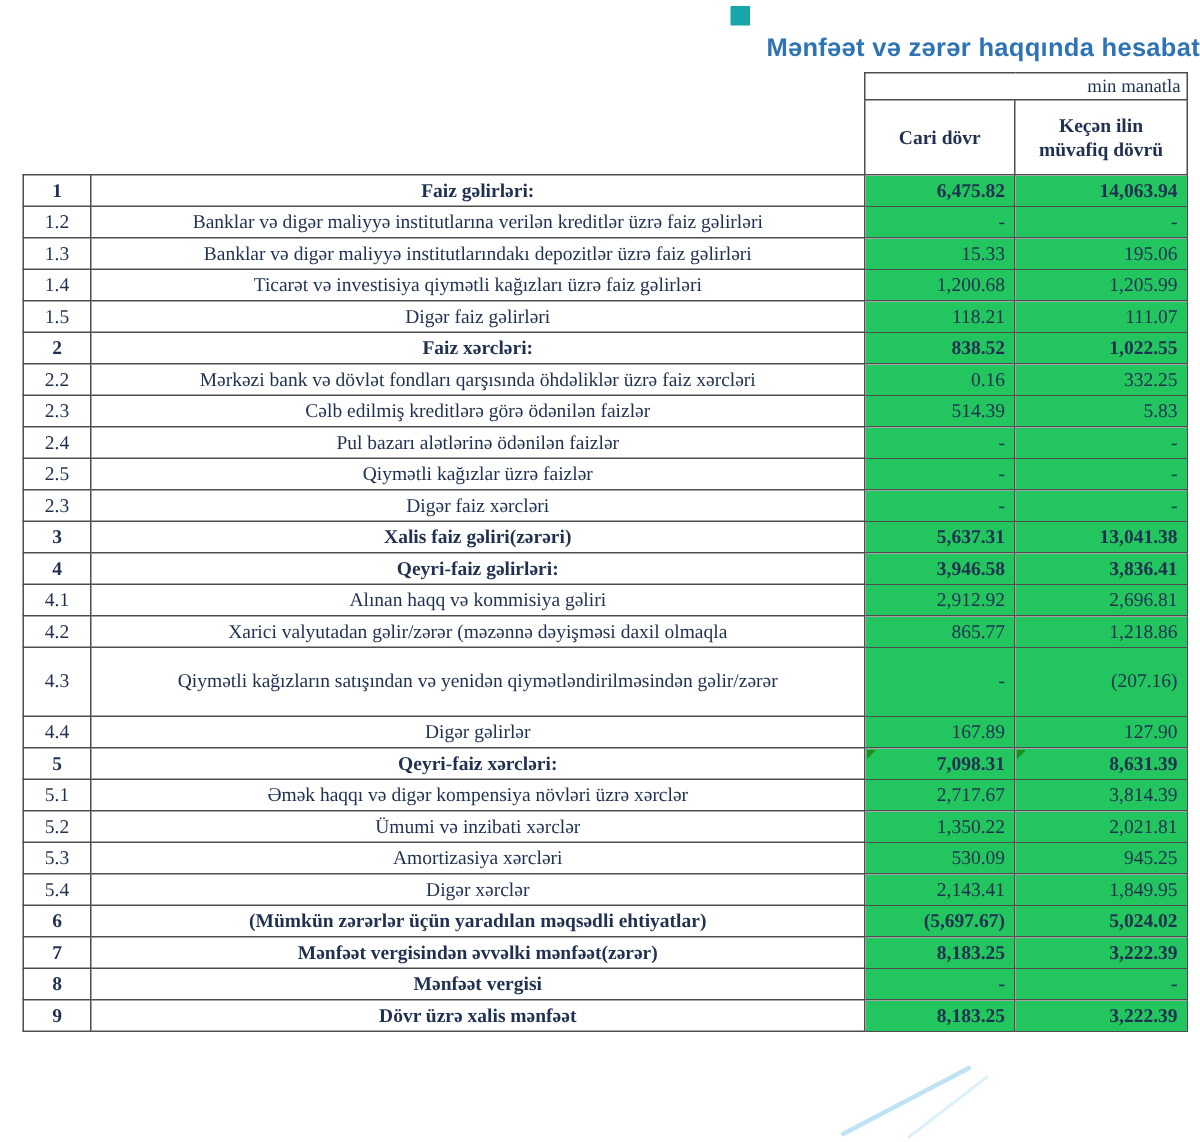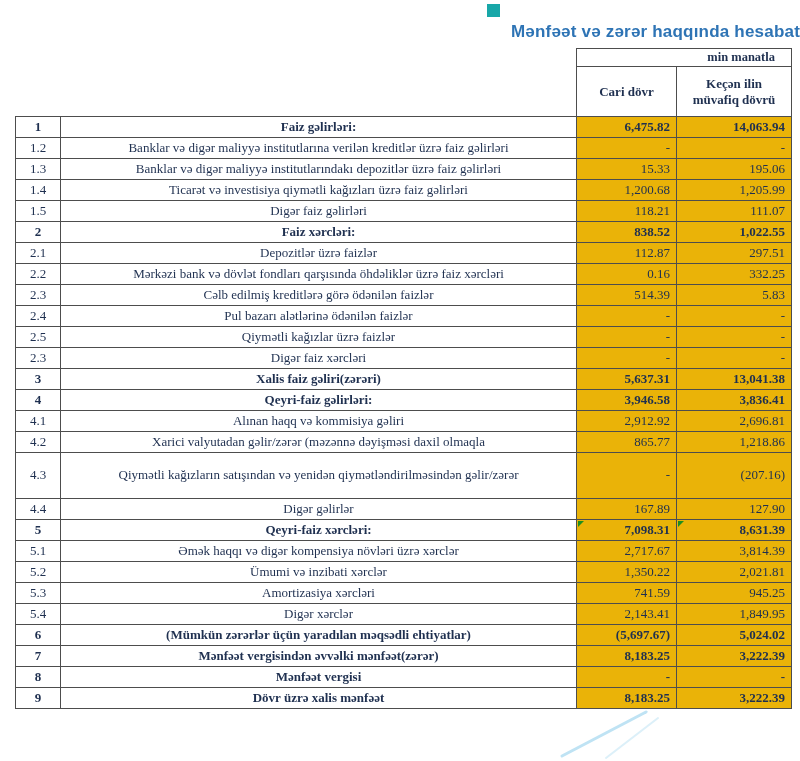--- a/index.html
+++ b/index.html
@@ -41,44 +41,44 @@
   col.c-label { width: 516px; }
   col.c-cur   { width: 100px; }
   col.c-prev  { width: 115px; }
   table.pl td, table.pl th {
     border: 1px solid #4d4d4d;
     overflow: hidden;
   }
   .spacer { border: none !important; background: transparent; }
   .unit-cell {
     height: 17px;
-    font-weight: 700;
+    font-weight: 400;
     text-align: right;
-    padding: 0 16px;
+    padding: 0 4px;
     font-size: 12.5px;
   }
   .col-head {
     height: 45px;
     text-align: center;
     vertical-align: middle;
     font-weight: 700;
     font-size: 13px;
     padding: 2px 8px;
     background: #ffffff;
   }
   tbody td {
     height: 20px;
     padding: 0;
     vertical-align: middle;
     line-height: 1.15;
   }
   .cell-no    { text-align: center; }
   .cell-label { padding: 0 4px; text-align: center; }
   .cell-value {
-    background: #eab308;
+    background: #22c55e;
     text-align: right;
     padding: 0 6px;
     position: relative;
   }
   tr.bold { font-weight: 700; }
   tr.tall td { height: 45px; }
   .comment-marker {
     position: absolute;
     top: 1px;
     left: 1px;
@@ -151,26 +151,20 @@
         <td class="cell-value"><span>118.21</span></td>
         <td class="cell-value"><span>111.07</span></td>
       </tr>
       <tr class="bold">
         <td class="cell-no"><span>2</span></td>
         <td class="cell-label"><span>Faiz xərcləri:</span></td>
         <td class="cell-value"><span>838.52</span></td>
         <td class="cell-value"><span>1,022.55</span></td>
       </tr>
       <tr>
-        <td class="cell-no"><span>2.1</span></td>
-        <td class="cell-label"><span>Depozitlər üzrə faizlər</span></td>
-        <td class="cell-value"><span>112.87</span></td>
-        <td class="cell-value"><span>297.51</span></td>
-      </tr>
-      <tr>
         <td class="cell-no"><span>2.2</span></td>
         <td class="cell-label"><span>Mərkəzi bank və dövlət fondları qarşısında öhdəliklər üzrə faiz xərcləri</span></td>
         <td class="cell-value"><span>0.16</span></td>
         <td class="cell-value"><span>332.25</span></td>
       </tr>
       <tr>
         <td class="cell-no"><span>2.3</span></td>
         <td class="cell-label"><span>Cəlb edilmiş kreditlərə görə ödənilən faizlər</span></td>
         <td class="cell-value"><span>514.39</span></td>
         <td class="cell-value"><span>5.83</span></td>
@@ -243,21 +237,21 @@
       </tr>
       <tr>
         <td class="cell-no"><span>5.2</span></td>
         <td class="cell-label"><span>Ümumi və inzibati xərclər</span></td>
         <td class="cell-value"><span>1,350.22</span></td>
         <td class="cell-value"><span>2,021.81</span></td>
       </tr>
       <tr>
         <td class="cell-no"><span>5.3</span></td>
         <td class="cell-label"><span>Amortizasiya xərcləri</span></td>
-        <td class="cell-value"><span>741.59</span></td>
+        <td class="cell-value"><span>530.09</span></td>
         <td class="cell-value"><span>945.25</span></td>
       </tr>
       <tr>
         <td class="cell-no"><span>5.4</span></td>
         <td class="cell-label"><span>Digər xərclər</span></td>
         <td class="cell-value"><span>2,143.41</span></td>
         <td class="cell-value"><span>1,849.95</span></td>
       </tr>
       <tr class="bold">
         <td class="cell-no"><span>6</span></td>

